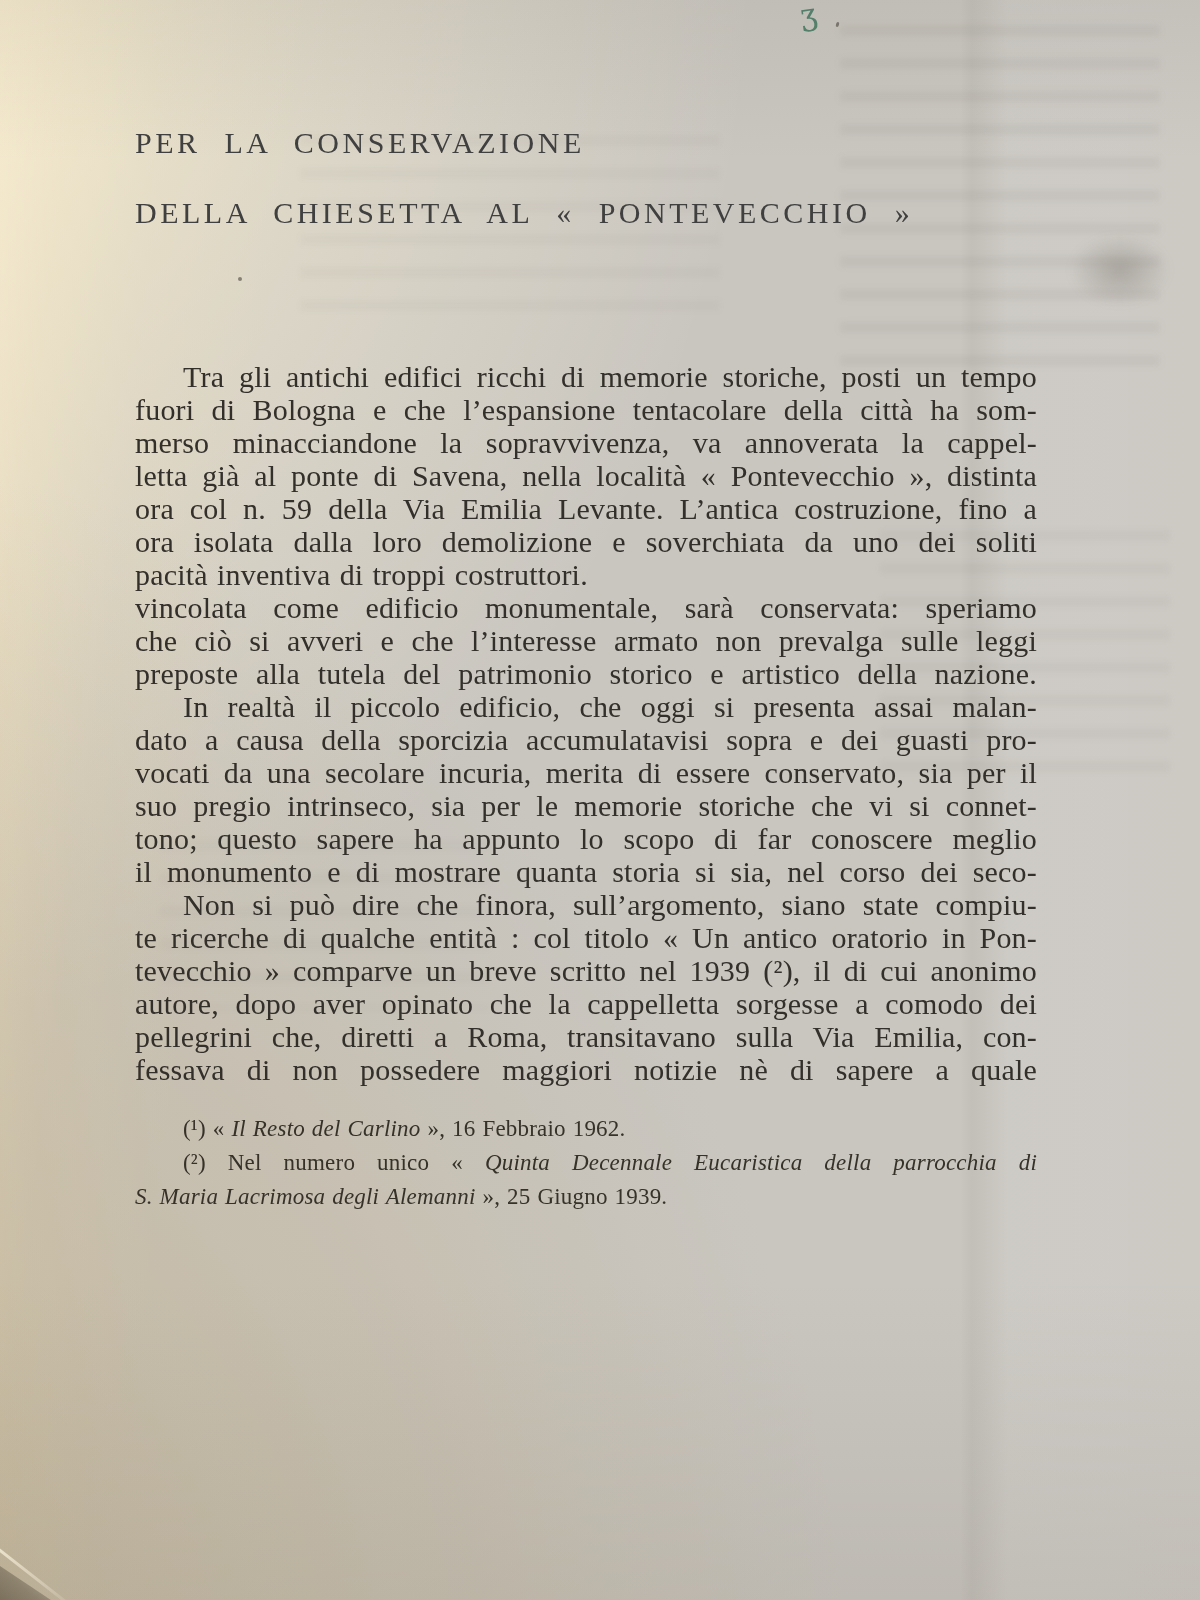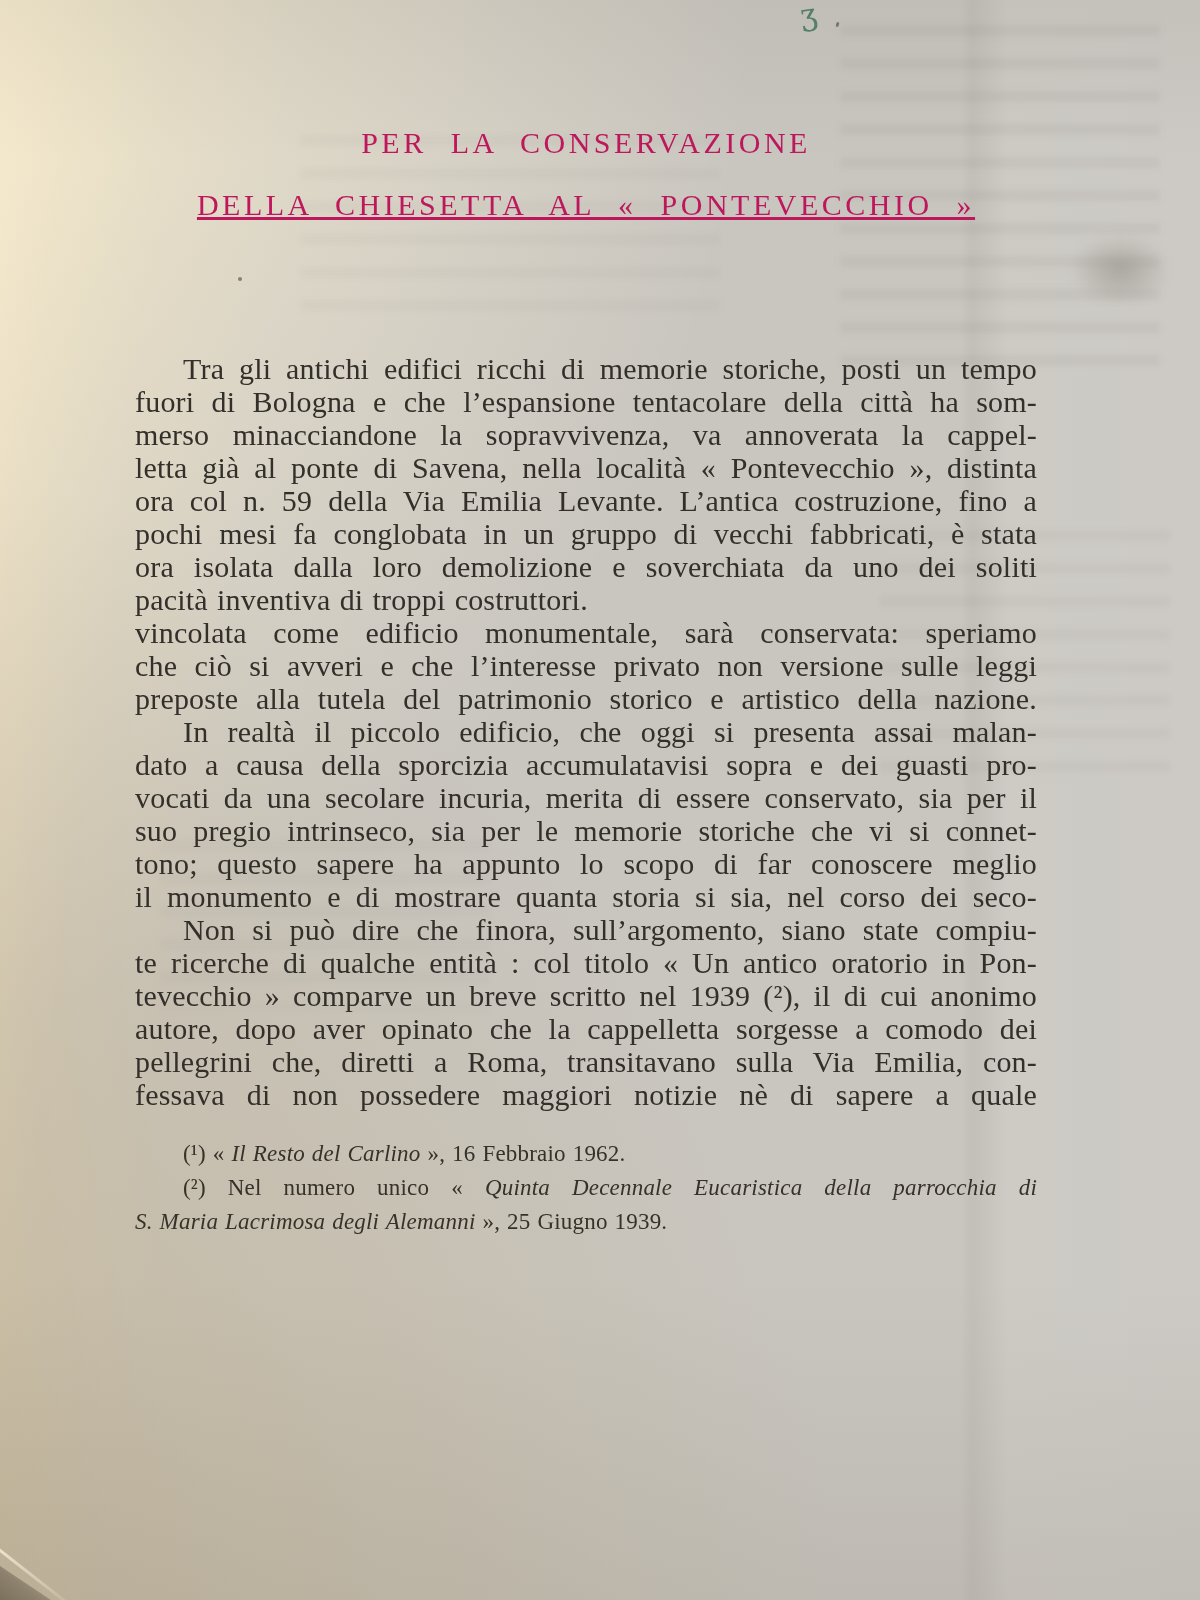--- a/index.html
+++ b/index.html
@@ -56,24 +56,24 @@
     transform:rotate(-8deg);opacity:.85;font-family:"DejaVu Serif",serif;
   }
   .speck{position:absolute;background:rgba(62,56,48,0.55);border-radius:50%;}
   .s1{left:238px;top:277px;width:4px;height:4px;}
   .s2{left:836px;top:22px;width:3px;height:5px;transform:rotate(18deg);}
 
   .content{
     position:absolute;left:135px;top:0;width:902px;color:#332f2a;
   }
   .title{
-    margin-top:126px;text-align:center;font-size:30px;line-height:34px;
-    letter-spacing:3.5px;word-spacing:13px;color:#be185d;
+    margin-top:126px;text-align:left;font-size:30px;line-height:34px;
+    letter-spacing:3.5px;word-spacing:13px;color:#404040;
   }
-  .title-line2{margin-top:28px;text-decoration:underline;}
+  .title-line2{margin-top:36px;}
   .body-text{margin-top:130px;font-size:30px;line-height:33px;letter-spacing:0.2px;word-spacing:1.5px;}
   .line{min-height:33px;}
   .just{text-align:justify;text-align-last:justify;}
   .flush{text-align:left;text-align-last:left;}
   .indent{text-indent:48px;}
   .footnotes{margin-top:26px;font-size:23px;line-height:34px;letter-spacing:0.2px;word-spacing:1px;color:#363229;}
   .fn-line{min-height:34px;}
   .it{font-style:italic;}
 </style>
 </head>
@@ -103,27 +103,26 @@
       <div class="title-line1">PER LA CONSERVAZIONE</div>
       <div class="title-line2">DELLA CHIESETTA AL « PONTEVECCHIO »</div>
     </div>
     <div class="body-text">
         <div>
           <div class="line just indent">Tra gli antichi edifici ricchi di memorie storiche, posti un tempo</div>
           <div class="line just">fuori di Bologna e che l’espansione tentacolare della città ha som-</div>
           <div class="line just">merso minacciandone la sopravvivenza, va annoverata la cappel-</div>
           <div class="line just">letta già al ponte di Savena, nella località « Pontevecchio », distinta</div>
           <div class="line just">ora col n. 59 della Via Emilia Levante. L’antica costruzione, fino a</div>
-          <div class="line just">pochi mesi fa conglobata in un gruppo di vecchi fabbricati, è stata</div>
           <div class="line just">ora isolata dalla loro demolizione e soverchiata da uno dei soliti</div>
           <div class="line flush">pacità inventiva di troppi costruttori.</div>
         </div>
         <div>
           <div class="line just">vincolata come edificio monumentale, sarà conservata: speriamo</div>
-          <div class="line just">che ciò si avveri e che l’interesse privato non versione sulle leggi</div>
+          <div class="line just">che ciò si avveri e che l’interesse armato non prevalga sulle leggi</div>
           <div class="line just">preposte alla tutela del patrimonio storico e artistico della nazione.</div>
         </div>
         <div>
           <div class="line just indent">In realtà il piccolo edificio, che oggi si presenta assai malan-</div>
           <div class="line just">dato a causa della sporcizia accumulatavisi sopra e dei guasti pro-</div>
           <div class="line just">vocati da una secolare incuria, merita di essere conservato, sia per il</div>
           <div class="line just">suo pregio intrinseco, sia per le memorie storiche che vi si connet-</div>
           <div class="line just">tono; questo sapere ha appunto lo scopo di far conoscere meglio</div>
           <div class="line just">il monumento e di mostrare quanta storia si sia, nel corso dei seco-</div>
         </div>

